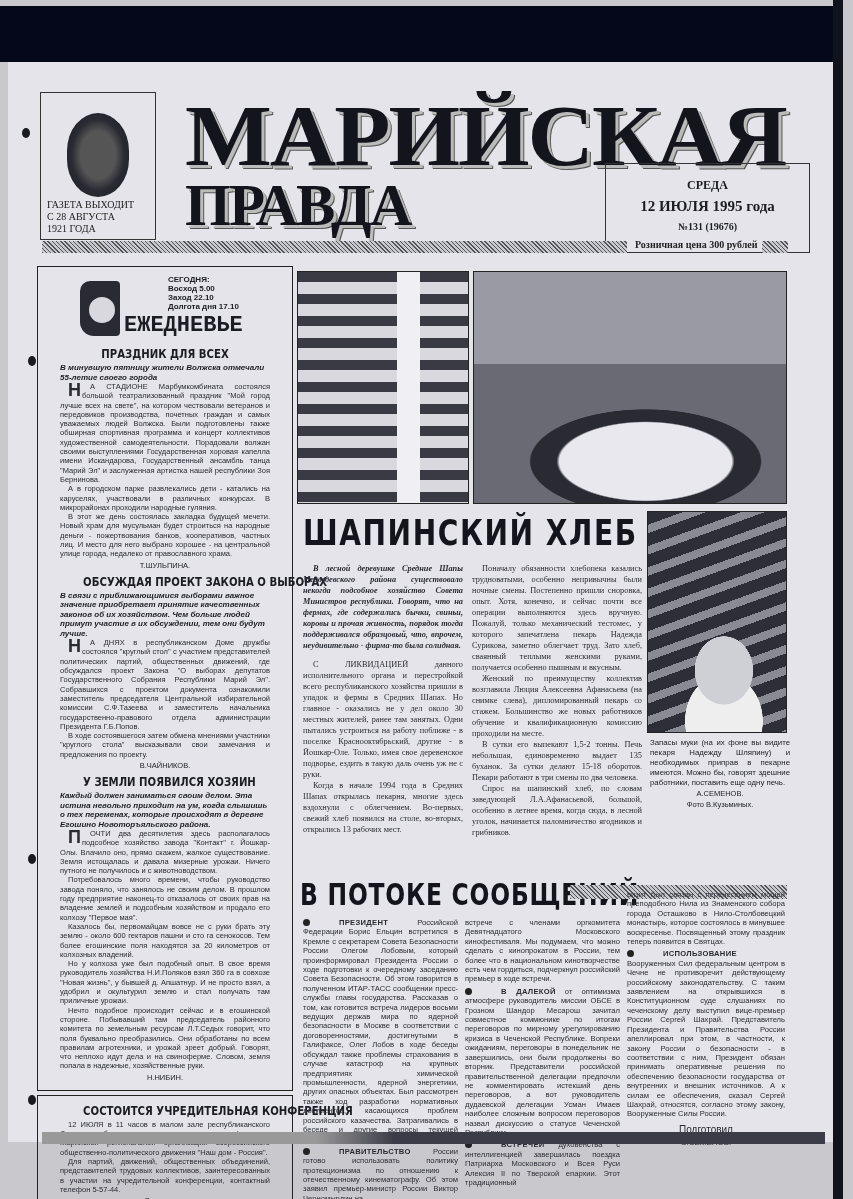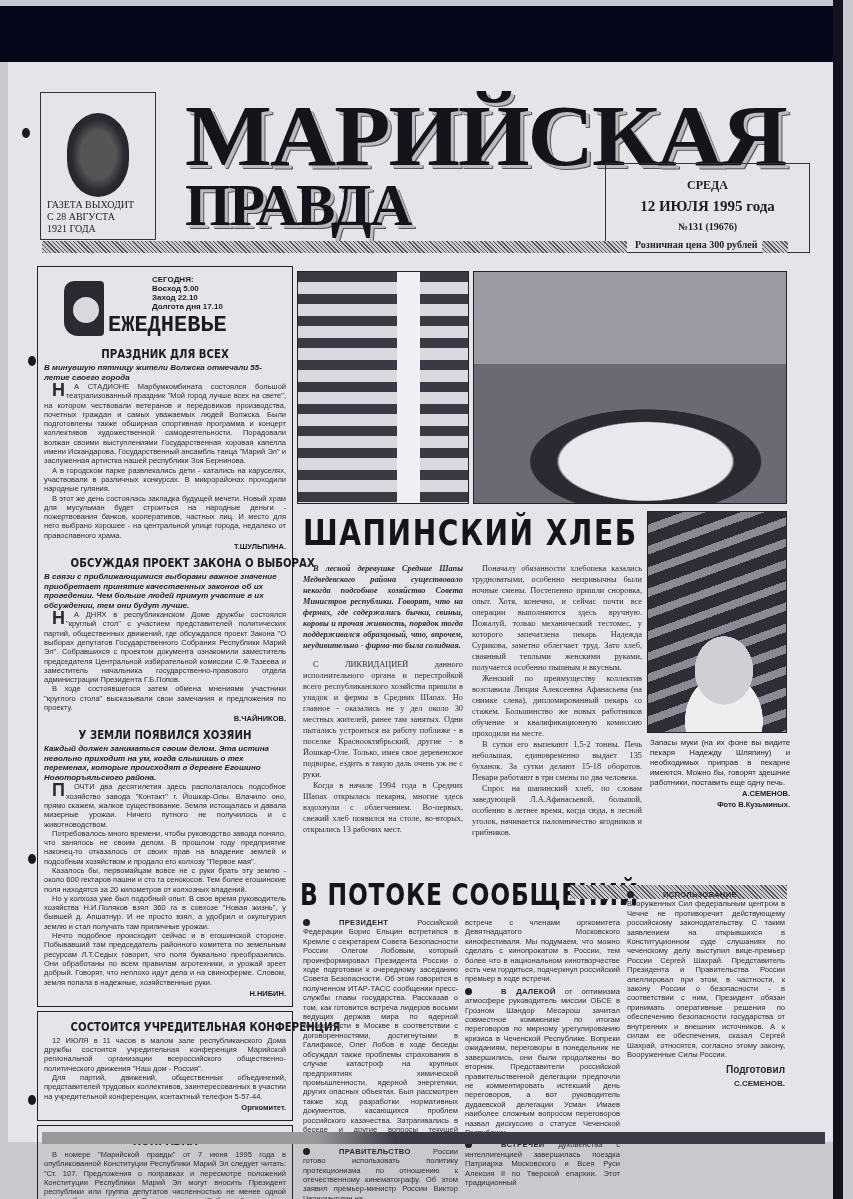--- a/index.html
+++ b/index.html
@@ -49,41 +49,41 @@
   .date-box .dow { font-size: 12px; margin-top: 14px; }
   .date-box .date { font-size: 15px; margin-top: 5px; }
   .date-box .issue { font-size: 10px; margin-top: 6px; }
   .price-strip { position: absolute; top: 241px; height: 12px; }
   .price-text {
     position: absolute; left: 635px; top: 239px; font-family: "Liberation Serif", serif;
     font-weight: bold; font-size: 10px; color: #222;
   }
   
   .left-col { position: absolute; left: 37px; top: 266px; width: 256px; }
-  .box { border: 1.5px solid #222; padding: 4px 6px; margin-bottom: 4px; position: relative; }
+  .box { border: 1.5px solid #222; padding: 4px 22px; margin-bottom: 4px; position: relative; }
   .daily-head { height: 72px; position: relative; }
   .daily-clock {
     position: absolute; left: 20px; top: 10px; width: 40px; height: 55px;
     background: #2a2a33; border-radius: 10px 4px 4px 14px;
   }
   .daily-clock::after {
     content: ""; position: absolute; left: 7px; top: 14px; width: 26px; height: 26px;
     border-radius: 50%; background: #d8d8de; border: 2px solid #2a2a33;
   }
   .daily-today { position: absolute; left: 108px; top: 4px; font-size: 8px; font-weight: bold; line-height: 9px; }
   .daily-word { position: absolute; left: 64px; top: 42px; font-size: 22px; font-weight: bold; letter-spacing: 0; font-family: Liberation Mono, monospace; }
   .headline {
     font-family: "DejaVu Sans", sans-serif; font-weight: bold; font-size: 13px;
     text-align: center; letter-spacing: 0; transform: scaleX(0.78); margin: 3px 0 2px;
     white-space: nowrap;
   }
   .lede { font-style: italic; font-weight: bold; font-size: 8px; line-height: 9.5px; }
   .body { font-size: 7.5px; line-height: 9.3px; text-align: justify; text-indent: 8px; color: #2a2a33; }
   .body.first::first-letter { font-size: 18px; font-weight: bold; float: left; line-height: 16px; margin-right: 1px; }
-  .sig { text-align: right; font-weight: bold; font-size: 7.5px; margin: 2px 0 4px; }
+  .sig { text-align: center; font-weight: normal; font-size: 7.5px; margin: 2px 0 4px; }
   
   .photo { position: absolute; border: 1.5px solid #222; overflow: hidden; }
   .ph1 {
     left: 297px; top: 271px; width: 172px; height: 233px;
     background:
       linear-gradient(90deg, transparent 0 58%, #f0f0f4 58% 72%, transparent 72%),
       repeating-linear-gradient(180deg, #3a3a44 0 10px, #d8d8de 10px 22px),
       #555;
   }
   .ph2 {
@@ -164,21 +164,21 @@
       <div class="daily-word">ЕЖЕДНЕВЬЕ</div>
     </div>
     <div class="headline">ПРАЗДНИК ДЛЯ ВСЕХ</div>
     <div class="lede">В минувшую пятницу жители Волжска отмечали 55-летие своего города</div>
     <p class="body first">НА СТАДИОНЕ Марбумкомбината состоялся большой театрализованный праздник "Мой город лучше всех на свете", на котором чествовали ветеранов и передовиков производства, почетных граждан и самых уважаемых людей Волжска. Были подготовлены также обширная спортивная программа и концерт коллективов художественной самодеятельности. Порадовали волжан своими выступлениями Государственная хоровая капелла имени Искандарова, Государственный ансамбль танца "Марий Эл" и заслуженная артистка нашей республики Зоя Бернинова.</p>
     <p class="body">А в городском парке развлекались дети - катались на каруселях, участвовали в различных конкурсах. В микрорайонах проходили народные гуляния.</p>
     <p class="body">В этот же день состоялась закладка будущей мечети. Новый храм для мусульман будет строиться на народные деньги - пожертвования банков, кооперативов, частных лиц. И место для него выбрано хорошее - на центральной улице города, недалеко от православного храма.</p>
     <div class="sig">Т.ШУЛЬПИНА.</div>
 
     <div class="headline">ОБСУЖДАЯ ПРОЕКТ ЗАКОНА О ВЫБОРАХ</div>
-    <div class="lede">В связи с приближающимися выборами важное значение приобретает принятие качественных законов об их проведении. Чем больше людей примут участие в их обсуждении, тем они будут лучше.</div>
+    <div class="lede">В связи с приближающимися выборами важное значение приобретает принятие качественных законов об их хозяйством. Чем больше людей примут участие в их обсуждении, тем они будут лучше.</div>
     <p class="body first">НА ДНЯХ в республиканском Доме дружбы состоялся "круглый стол" с участием представителей политических партий, общественных движений, где обсуждался проект Закона "О выборах депутатов Государственного Собрания Республики Марий Эл". Собравшихся с проектом документа ознакомили заместитель председателя Центральной избирательной комиссии С.Ф.Тазеева и заместитель начальника государственно-правового отдела администрации Президента Г.Б.Попов.</p>
     <p class="body">В ходе состоявшегося затем обмена мнениями участники "круглого стола" высказывали свои замечания и предложения по проекту.</p>
     <div class="sig">В.ЧАЙНИКОВ.</div>
 
     <div class="headline">У ЗЕМЛИ ПОЯВИЛСЯ ХОЗЯИН</div>
     <div class="lede">Каждый должен заниматься своим делом. Эта истина невольно приходит на ум, когда слышишь о тех переменах, которые происходят в деревне Егошино Новоторъяльского района.</div>
     <p class="body first">ПОЧТИ два десятилетия здесь располагалось подсобное хозяйство завода "Контакт" г. Йошкар-Олы. Влачило оно, прямо скажем, жалкое существование. Земля истощалась и давала мизерные урожаи. Ничего путного не получилось и с животноводством.</p>
     <p class="body">Потребовалось много времени, чтобы руководство завода поняло, что занялось не своим делом. В прошлом году предприятие наконец-то отказалось от своих прав на владение землей и подсобным хозяйством и продало его колхозу "Первое мая".</p>
     <p class="body">Казалось бы, первомайцам вовсе не с руки брать эту землю - около 600 гектаров пашни и сто га сенокосов. Тем более егошинские поля находятся за 20 километров от колхозных владений.</p>
     <p class="body">Но у колхоза уже был подобный опыт. В свое время руководитель хозяйства Н.И.Поляков взял 360 га в совхозе "Новая жизнь", у бывшей д. Апшатнур. И не просто взял, а удобрил и окультурил землю и стал получать там приличные урожаи.</p>
@@ -227,20 +227,21 @@
 <div class="news-col" style="left:303px;top:918px;width:155px;">
   <p><span class="bullet"></span><span class="kw">ПРЕЗИДЕНТ</span><span> Российской Федерации Борис Ельцин встретился в Кремле с секретарем Совета Безопасности России Олегом Лобовым, который проинформировал Президента России о ходе подготовки к очередному заседанию Совета Безопасности. Об этом говорится в полученном ИТАР-ТАСС сообщении пресс-службы главы государства. Рассказав о том, как готовится встреча лидеров восьми ведущих держав мира по ядерной безопасности в Москве в соответствии с договоренностями, достигнутыми в Галифаксе, Олег Лобов в ходе беседы обсуждал также проблемы страхования в случае катастроф на крупных предприятиях химической промышленности, ядерной энергетики, других опасных объектах. Был рассмотрен также ход разработки нормативных документов, касающихся проблем российского казачества. Затрагивались в беседе и другие вопросы текущей политики.</span></p>
   <p><span class="bullet"></span><span class="kw">ПРАВИТЕЛЬСТВО</span><span> России готово использовать политику протекционизма по отношению к отечественному кинематографу. Об этом заявил премьер-министр России Виктор Черномырдин на</span></p>
 </div>
 <div class="news-col" style="left:465px;top:918px;width:155px;">
   <p><span>встрече с членами оргкомитета Девятнадцатого Московского кинофестиваля. Мы подумаем, что можно сделать с кинопрокатом в России, тем более что в национальном кинотворчестве есть чем гордиться, подчеркнул российский премьер в ходе встречи.</span></p>
   <p><span class="bullet"></span><span class="kw">В ДАЛЕКОЙ</span><span> от оптимизма атмосфере руководитель миссии ОБСЕ в Грозном Шандор Месарош зачитал совместное коммюнике по итогам переговоров по мирному урегулированию кризиса в Чеченской Республике. Вопреки ожиданиям, переговоры в понедельник не завершились, они были продолжены во вторник. Представители российской правительственной делегации предпочли не комментировать истекший день переговоров, а вот руководитель дудаевской делегации Усман Имаев наиболее сложным вопросом переговоров назвал дискуссию о статусе Чеченской Республики.</span></p>
   <p><span class="bullet"></span><span class="kw">ВСТРЕЧЕЙ</span><span> духовенства с интеллигенцией завершилась поездка Патриарха Московского и Всея Руси Алексия II по Тверской епархии. Этот традиционный</span></p>
 </div>
 <div class="news-col" style="left:627px;top:890px;width:158px;">
+  <p><span>визит был связан с перенесением мощей преподобного Нила из Знаменского собора города Осташково в Нило-Столбовецкий монастырь, которое состоялось в минувшее воскресенье. Посвященный этому праздник теперь появится в Святцах.</span></p>
   <p><span class="bullet"></span><span class="kw">ИСПОЛЬЗОВАНИЕ</span><span> Вооруженных Сил федеральным центром в Чечне не противоречит действующему российскому законодательству. С таким заявлением на открывшихся в Конституционном суде слушаниях по чеченскому делу выступил вице-премьер России Сергей Шахрай. Представитель Президента и Правительства России апеллировал при этом, в частности, к закону России о безопасности - в соответствии с ним, Президент обязан принимать оперативные решения по обеспечению безопасности государства от внутренних и внешних источников. А к силам ее обеспечения, сказал Сергей Шахрай, относятся, согласно этому закону, Вооруженные Силы России.</span></p>
   <div class="sig" style="font-size:10px;margin-top:6px;">Подготовил</div>
   <div class="sig" style="font-size:8px;margin:0;">С.СЕМЕНОВ.</div>
 </div>
 
 <div class="bottom-strip"></div>
 
 <div class="dot" style="left:22px;top:128px;"></div>
 <div class="dot" style="left:28px;top:356px;"></div>
 <div class="dot" style="left:28px;top:854px;"></div>

